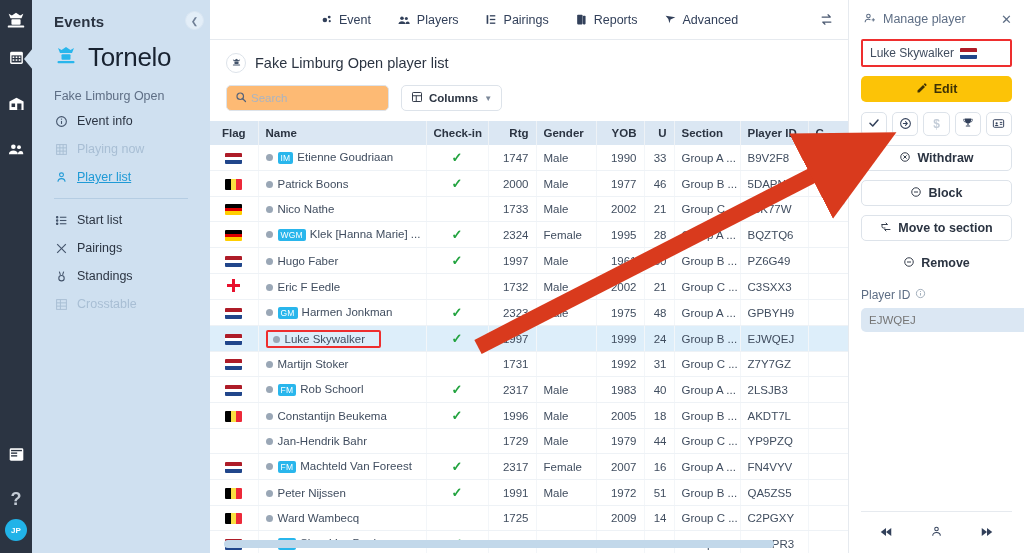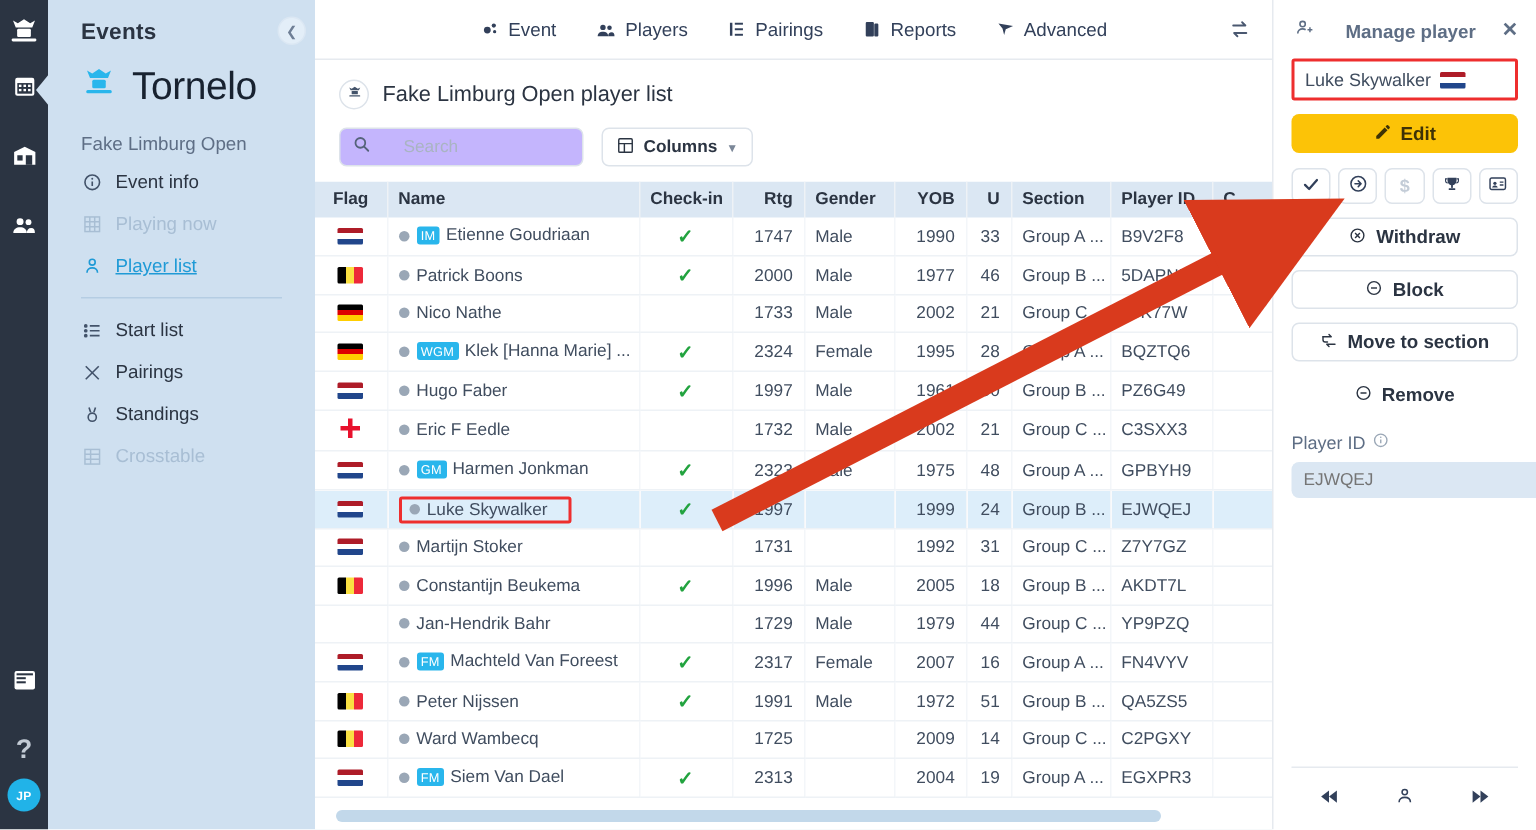--- a/index.html
+++ b/index.html
@@ -85,21 +85,21 @@
   }
   .card-head { display: flex; align-items: center; gap: 9px; padding: 13px 0 0 16px; }
   .home-pill {
     width: 20px; height: 20px; border-radius: 50%; border: 1px solid #dde3ea;
     display: flex; align-items: center; justify-content: center; color: #43536a; cursor: pointer;
   }
   .card-title { font-size: 14.5px; color: #2b3442; }
   .toolbar { display: flex; align-items: center; gap: 12px; padding: 12px 0 10px 16px; }
   .search-box {
     width: 163px; height: 26px; border: 1px solid #dde3ea; border-radius: 5px;
-    display: flex; align-items: center; gap: 22px; padding: 0 8px; background: #c4b5fd;
+    display: flex; align-items: center; gap: 4px; padding: 0 8px; background: #fdba74;
   }
   .search-box input {
     border: none; outline: none; font-size: 11.5px; color: #2b3442; width: 100%;
     font-family: "Liberation Sans", sans-serif; background: transparent;
   }
   .search-box input::placeholder { color: #a9b4c2; }
   .columns-btn {
     height: 26px; border: 1px solid #dde3ea; border-radius: 5px; display: flex;
     align-items: center; gap: 6px; padding: 0 9px; font-size: 11.5px;
     font-weight: 600; color: #2b3442; cursor: pointer; background:#fff;
@@ -144,22 +144,22 @@
     background: #c2d8ea; border-radius: 4px;
   }
 
   
   .rpanel {
     width: 176px; flex: 0 0 176px; background: #fff; height: 553px;
     border-left: 1px solid #e6eaef; display: flex; flex-direction: column;
     position: relative; padding: 0 12px;
   }
   .rp-head {
-    display: flex; align-items: flex-end; gap: 21px; padding: 12px 0 0 2px;
-    font-size: 12.5px; color: #5e6e85; position: relative; font-weight: bold;
+    display: flex; align-items: flex-start; gap: 7px; padding: 12px 0 0 2px;
+    font-size: 12.5px; color: #5e6e85; position: relative;
   }
   .rp-close { position: absolute; right: 0; top: 12px; color: #5e6e85; font-size: 13px; cursor: pointer;}
   .rp-player {
     margin-top: 11px; display: flex; align-items: center; gap: 6px;
     font-size: 12px; color: #404d5f; border: 2.5px solid #ee2e2e;
     padding: 5px 7px; border-radius: 2px;
   }
   .btn-edit {
     margin-top: 9px; height: 26px; background: #fcc307; border-radius: 5px;
     display: flex; align-items: center; justify-content: center; gap: 6px;
@@ -575,20 +575,32 @@
                   <td class="c-chk"></td>
                   <td class="c-rtg">1731</td>
                   <td class="c-gen"></td>
                   <td class="c-yob">1992</td>
                   <td class="c-u">31</td>
                   <td class="c-sec">Group C ...</td>
                   <td class="c-pid">Z7Y7GZ</td>
                   <td class="c-extra"></td>
                 </tr>
                 <tr>
+                  <td class="c-flag"><span class="flag" style="background:linear-gradient(#ae1c28 0 33.3%,#fff 33.3% 66.6%,#21468b 66.6%);"></span></td>
+                  <td class="c-name"><span class="dot"></span><span class="title-badge">FM</span><span>Rob Schoorl</span></td>
+                  <td class="c-chk"><span class="check">✓</span></td>
+                  <td class="c-rtg">2317</td>
+                  <td class="c-gen">Male</td>
+                  <td class="c-yob">1983</td>
+                  <td class="c-u">40</td>
+                  <td class="c-sec">Group A ...</td>
+                  <td class="c-pid">2LSJB3</td>
+                  <td class="c-extra"></td>
+                </tr>
+                <tr>
                   <td class="c-flag"><span class="flag" style="background:linear-gradient(90deg,#000 0 33.3%,#fae042 33.3% 66.6%,#ed2939 66.6%);"></span></td>
                   <td class="c-name"><span class="dot"></span><span>Constantijn Beukema</span></td>
                   <td class="c-chk"><span class="check">✓</span></td>
                   <td class="c-rtg">1996</td>
                   <td class="c-gen">Male</td>
                   <td class="c-yob">2005</td>
                   <td class="c-u">18</td>
                   <td class="c-sec">Group B ...</td>
                   <td class="c-pid">AKDT7L</td>
                   <td class="c-extra"></td>

